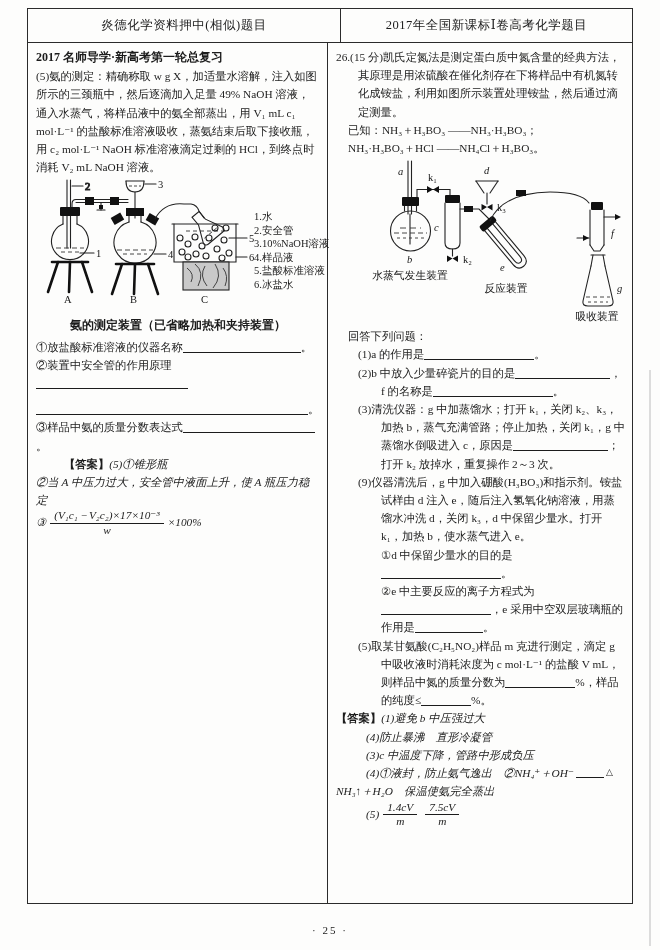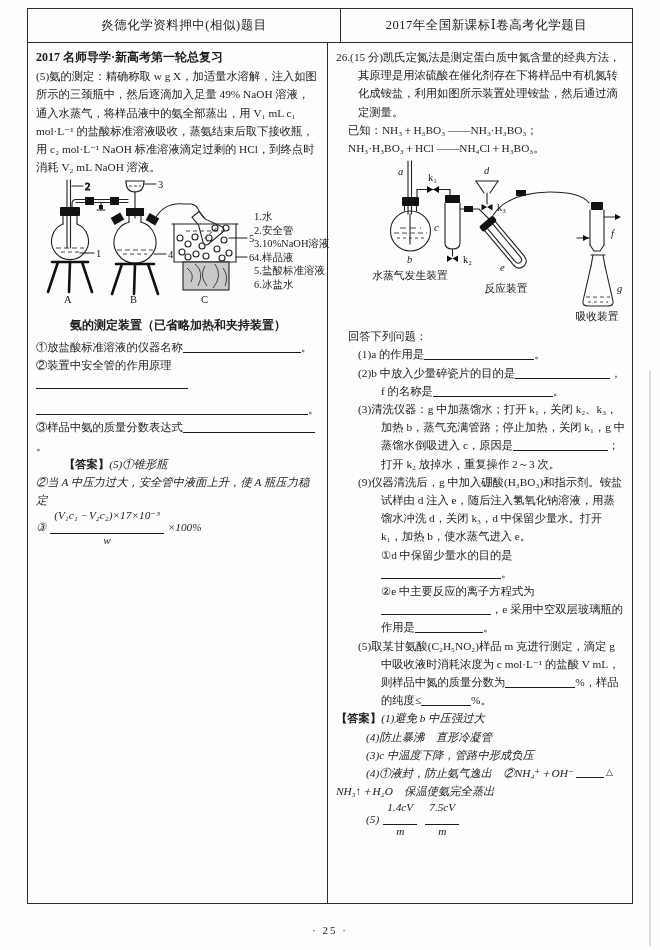--- a/index.html
+++ b/index.html
@@ -40,21 +40,21 @@
   .diagram-caption { text-align:center; font-weight:bold; font-size:12px; margin:10px 0 3px; }
   .diagram2 { height:166px; margin:2px 0 2px 4px; }
   svg text { font-family:"Liberation Serif","DejaVu Serif",serif; font-size:10.5px; fill:#161616; font-style:normal; }
   svg text.it { font-style:italic; }
   svg text.cap { font-size:10.8px; }
   .ln { stroke:#222; stroke-width:1.1; fill:none; stroke-linecap:round; }
   .thk { stroke:#111; stroke-width:2.6; fill:none; stroke-linecap:round; }
   .dsh { stroke:#333; stroke-width:.9; fill:none; }
   .fb { fill:#111; stroke:none; }
   .frac { display:inline-block; vertical-align:middle; text-align:center; line-height:1.15; margin:0 4px; }
-  .frac .num { display:block; border-bottom:1.2px solid #1c1c1c; padding:0 4px 11px; }
+  .frac .num { display:block; border-bottom:1.2px solid #1c1c1c; padding:0 4px 1px; }
   .frac .den { display:block; }
   .rcond { display:inline-block; width:28px; border-bottom:1.3px solid #1c1c1c; text-align:center; font-size:9px; line-height:9px; vertical-align:2px; margin:0 2px; font-style:normal; }
   .page-number { position:absolute; left:0; right:0; top:924px; text-align:center; font-size:11px; letter-spacing:2px; }
 </style>
 </head>
 <body>
 
 <div class="page">
   <div class="scan-edge"></div>
 

